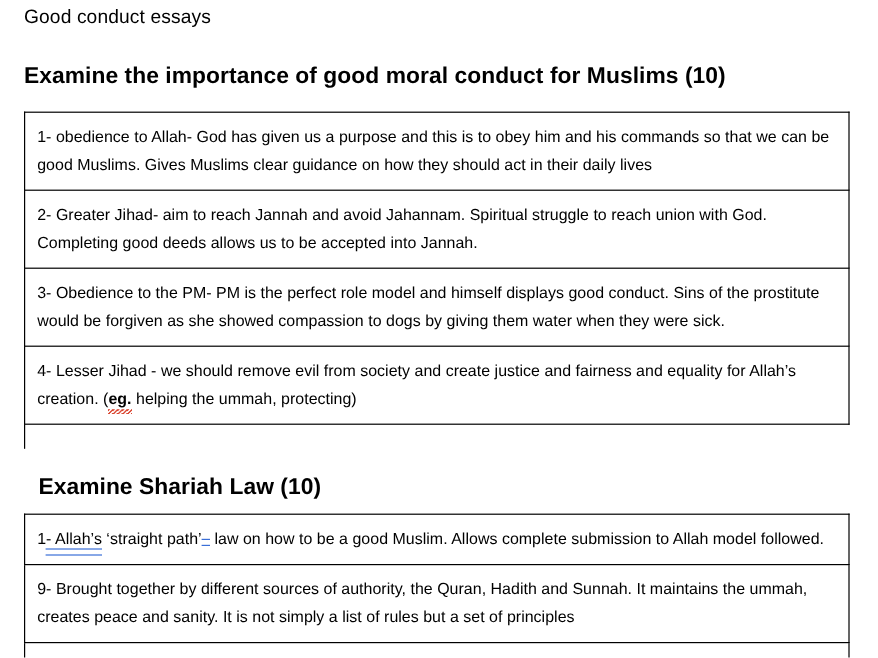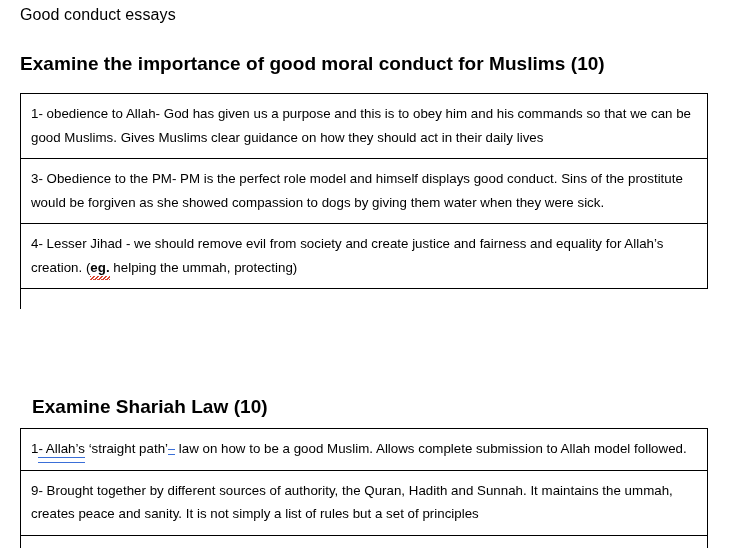--- a/index.html
+++ b/index.html
@@ -157,20 +157,23 @@
   <div class="doc-title">Good conduct essays</div>
 
   <div class="section-heading" id="heading-1">Examine the importance of good moral conduct for Muslims (10)</div>
 
   <table class="essay-table" id="table-1">
     <tbody>
       <tr>
         <td>1- obedience to Allah- God has given us a purpose and this is to obey him and his commands so that we can be good Muslims. Gives Muslims clear guidance on how they should act in their daily lives</td>
       </tr>
       <tr>
+        <td>2- Greater Jihad- aim to reach Jannah and avoid Jahannam. Spiritual struggle to reach union with God. Completing good deeds allows us to be accepted into Jannah.</td>
+      </tr>
+      <tr>
         <td>3- Obedience to the PM- PM is the perfect role model and himself displays good conduct. Sins of the prostitute would be forgiven as she showed compassion to dogs by giving them water when they were sick.</td>
       </tr>
       <tr>
         <td><span>4- Lesser Jihad - we should remove evil from society and create justice and fairness and equality for Allah’s creation. (</span><span class="spell-error">eg.</span><span> helping the ummah, protecting)</span></td>
       </tr>
       <tr>
         <td class="stub-row"></td>
       </tr>
     </tbody>
   </table>

